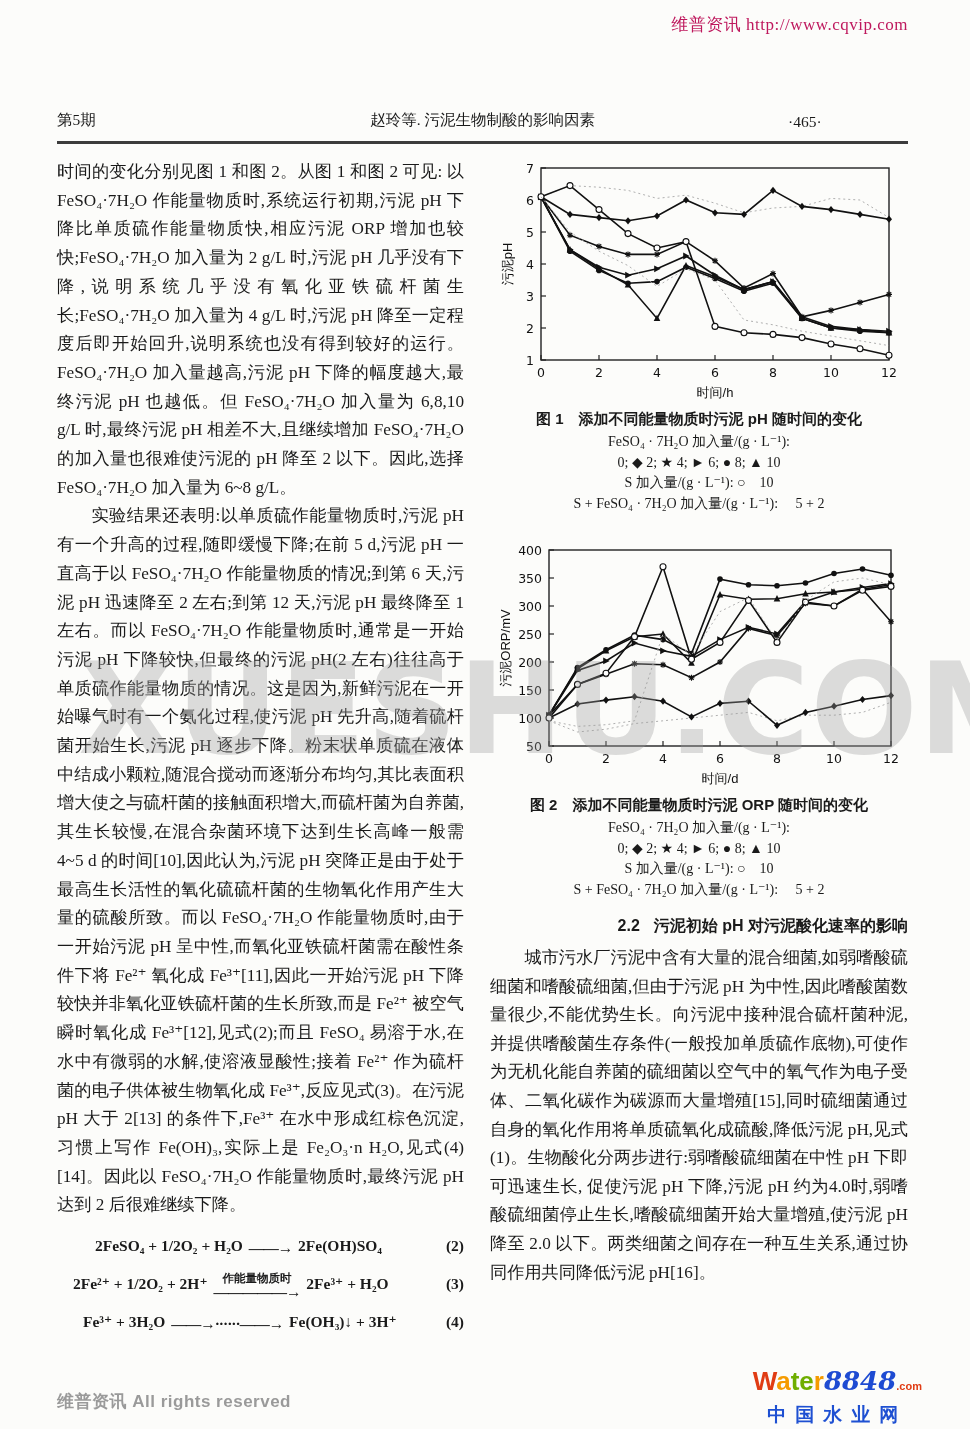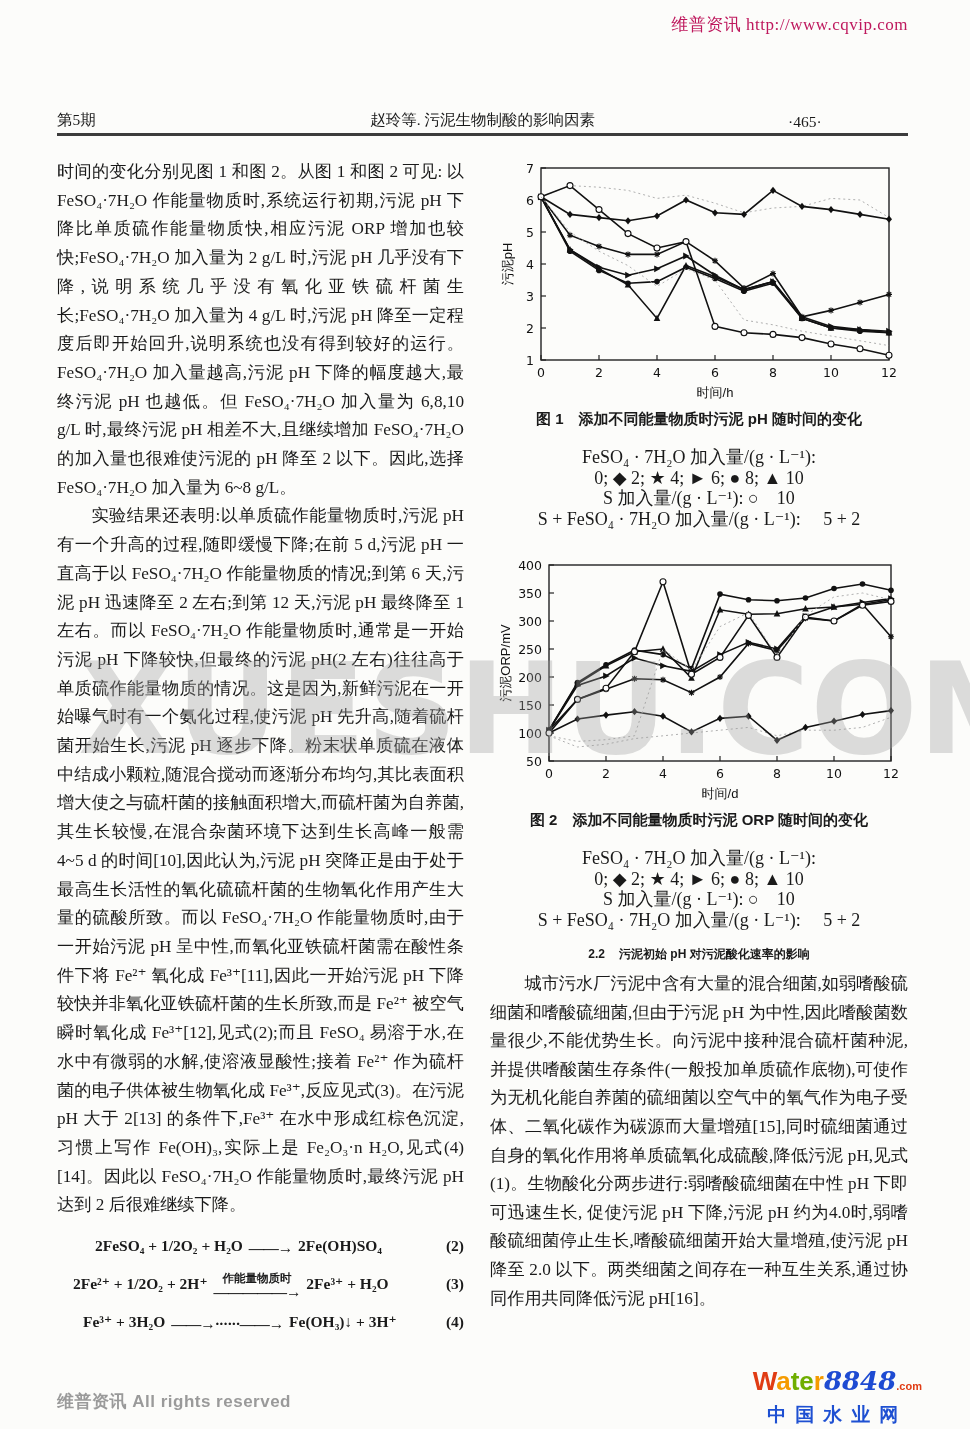--- a/index.html
+++ b/index.html
@@ -9,21 +9,21 @@
     background:#fcfcfa; overflow:hidden; color:#1a1a1a;
     font-family:"Liberation Serif","DejaVu Serif",serif;
   }
   .scan-header {
     position:absolute; top:13px; right:62px;
     font-size:17px; color:#be185d; letter-spacing:0.5px;
   }
   .page-header {
     position:absolute; top:110px; left:57px; width:851px;
     display:flex; justify-content:space-between; align-items:flex-end;
-    font-size:15.5px; padding-bottom:2px; border-bottom:3px solid #3c3c3c;
+    font-size:15.5px; padding-bottom:10px; border-bottom:3px solid #3c3c3c;
   }
   .page-header .issue { width:120px; }
   .page-header .title { flex:1; text-align:center; }
   .page-header .pageno { width:120px; text-align:left; }
 
   .col-left {
     position:absolute; left:57px; top:158px; width:407px;
     font-size:17.2px; line-height:28.7px; text-align:justify;
   }
   .col-left p.indent { text-indent:2em; }
@@ -42,25 +42,25 @@
 
   .col-right { position:absolute; left:490px; top:160px; width:418px; }
   .figure-block { text-align:center; }
   svg.chart { display:block; margin:0 auto; }
   svg.chart text.tick { font:12.5px "DejaVu Sans",sans-serif; fill:#111; }
   svg.chart text.axlabel { font:13px "Liberation Sans","DejaVu Sans",sans-serif; fill:#111; }
   .fig-caption {
     margin-top:8px; font-size:15px; font-weight:bold;
     font-family:"Liberation Sans","DejaVu Sans",sans-serif;
   }
-  .fig-legend { font-size:18px; line-height:20.5px; margin-top:18px; }
+  .fig-legend { font-size:14px; line-height:20.5px; margin-top:3px; }
   .gap-before-fig2 { height:28px; }
 
   .section-head {
-    margin-top:16px; font-size:12px; font-weight:bold; text-align:center;
+    margin-top:16px; font-size:16px; font-weight:bold; text-align:right;
     font-family:"Liberation Sans","DejaVu Sans",sans-serif;
   }
   .section-head .no { margin-right:14px; }
   .col-right .body-para {
     margin-top:7px; font-size:17.2px; line-height:28.6px;
     text-align:justify; text-indent:2em;
   }
 
   .watermark {
     position:absolute; left:78px; top:636px; z-index:6;

